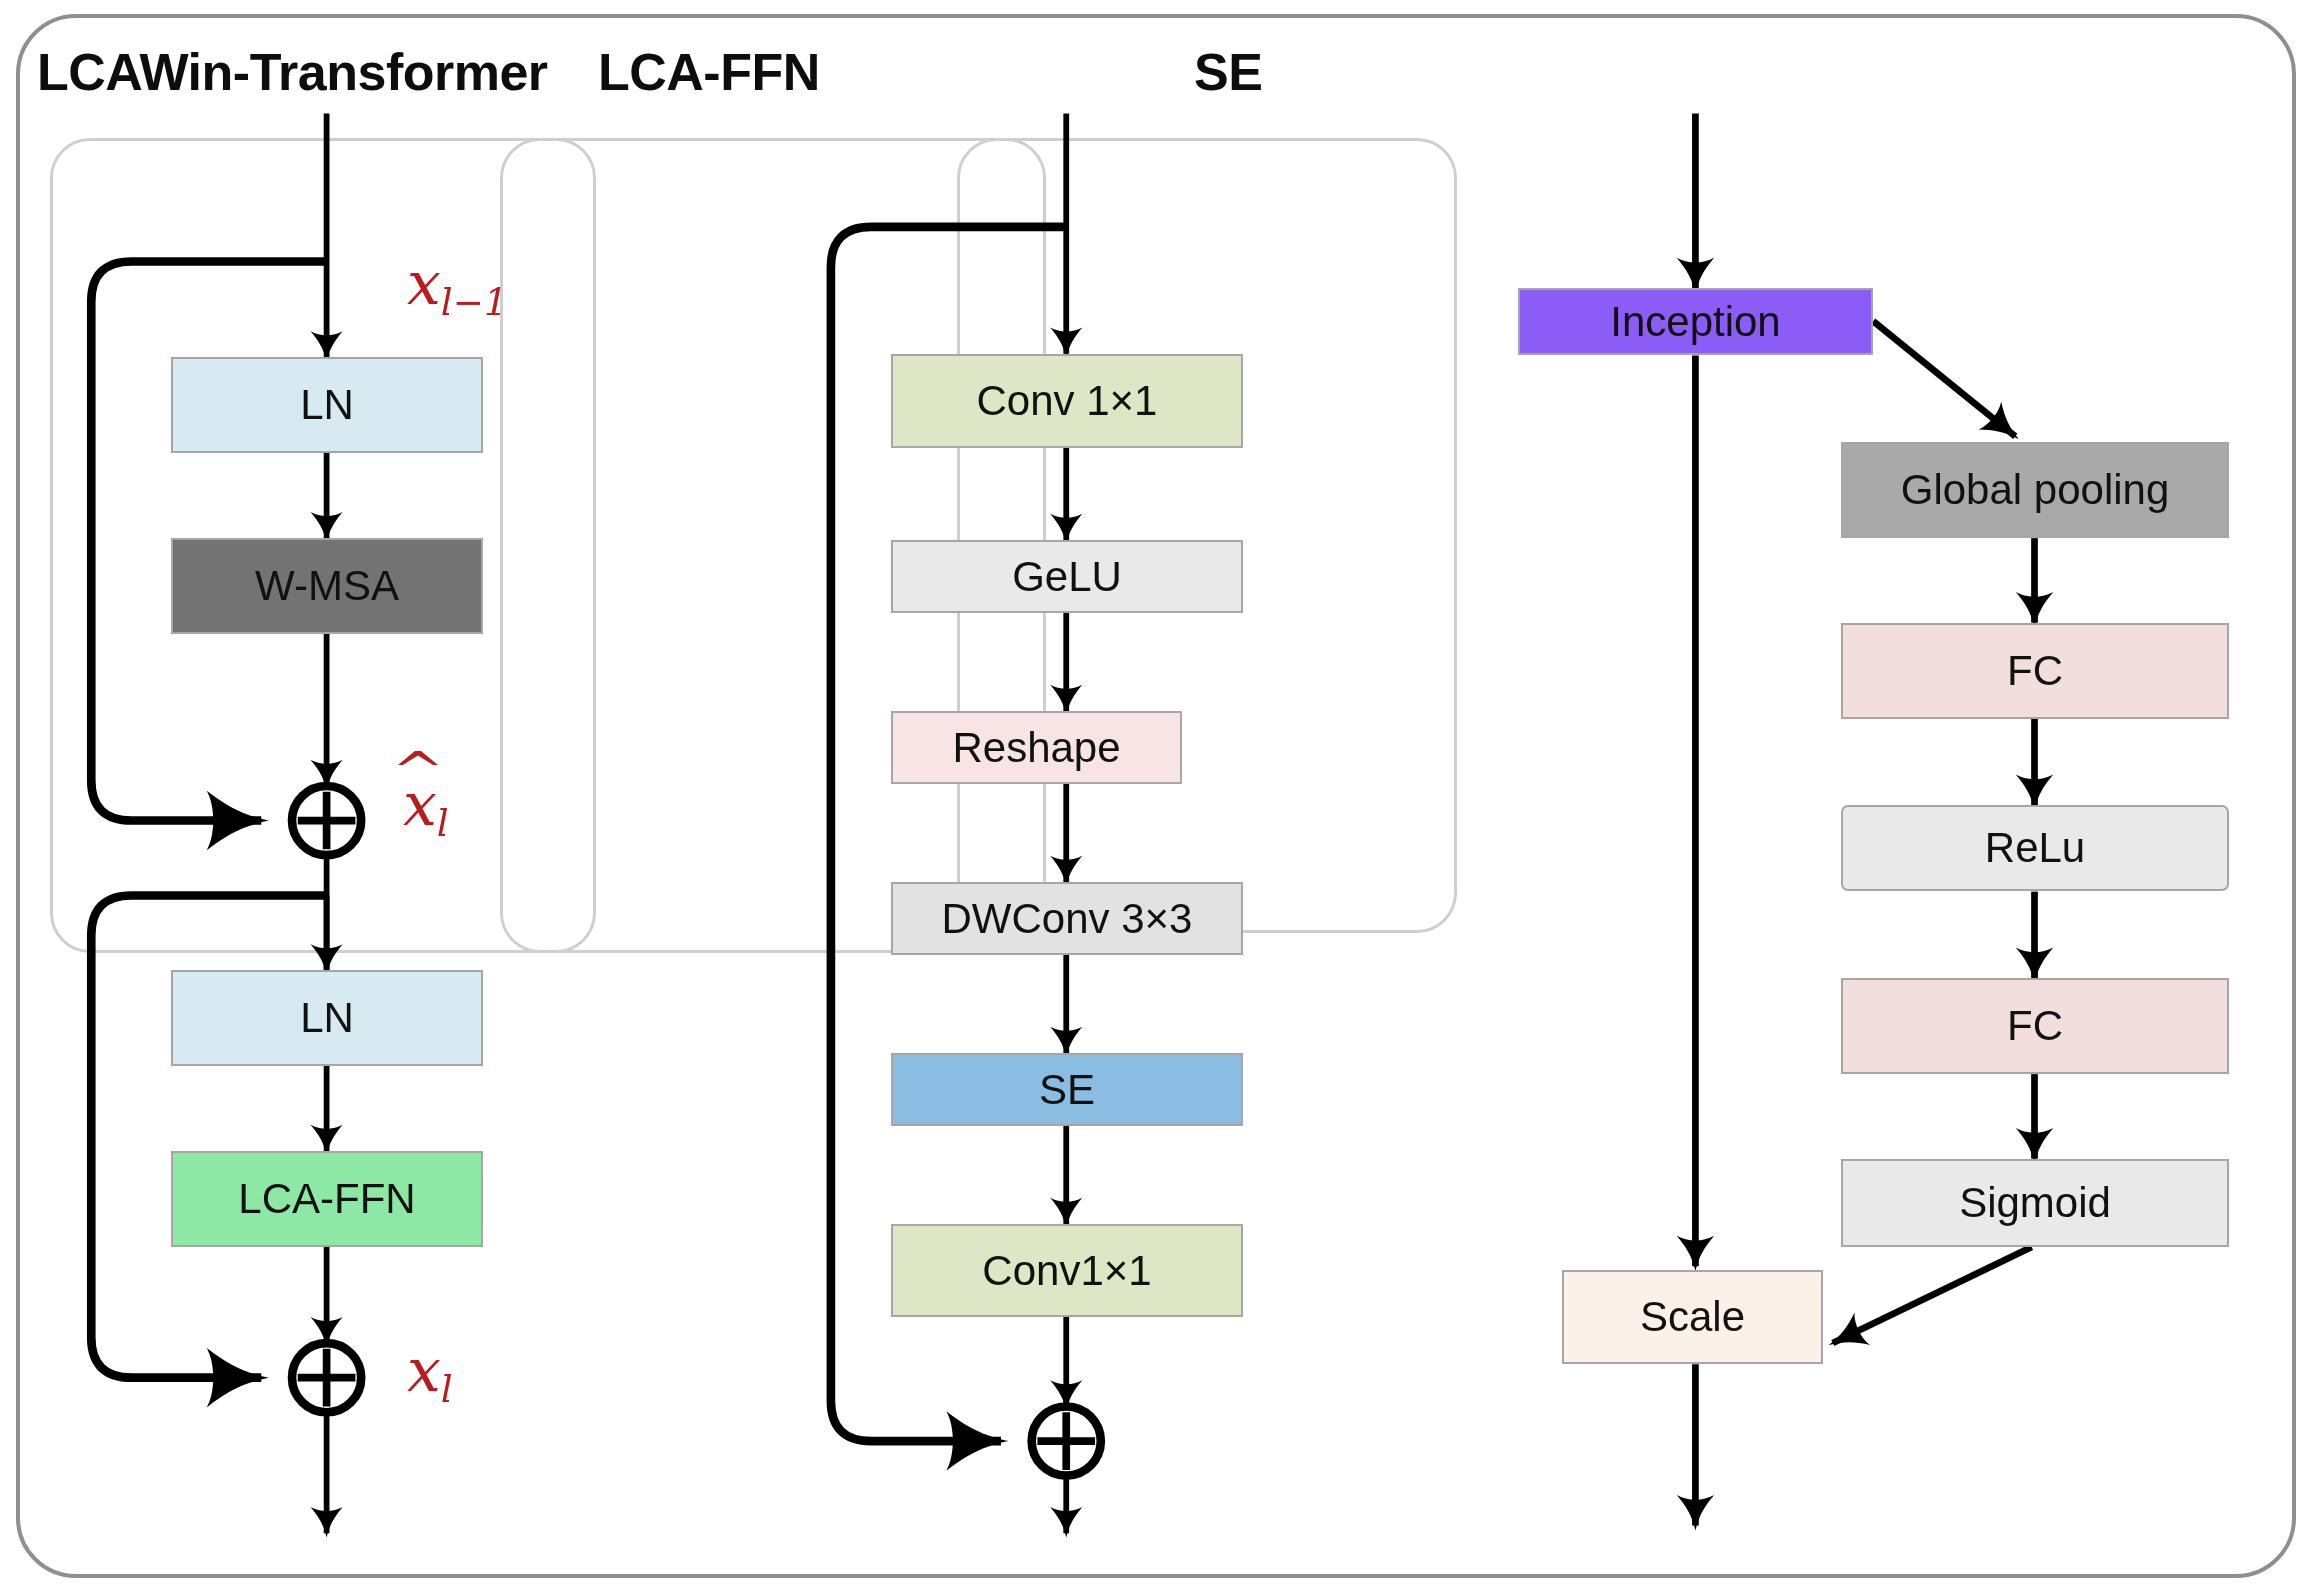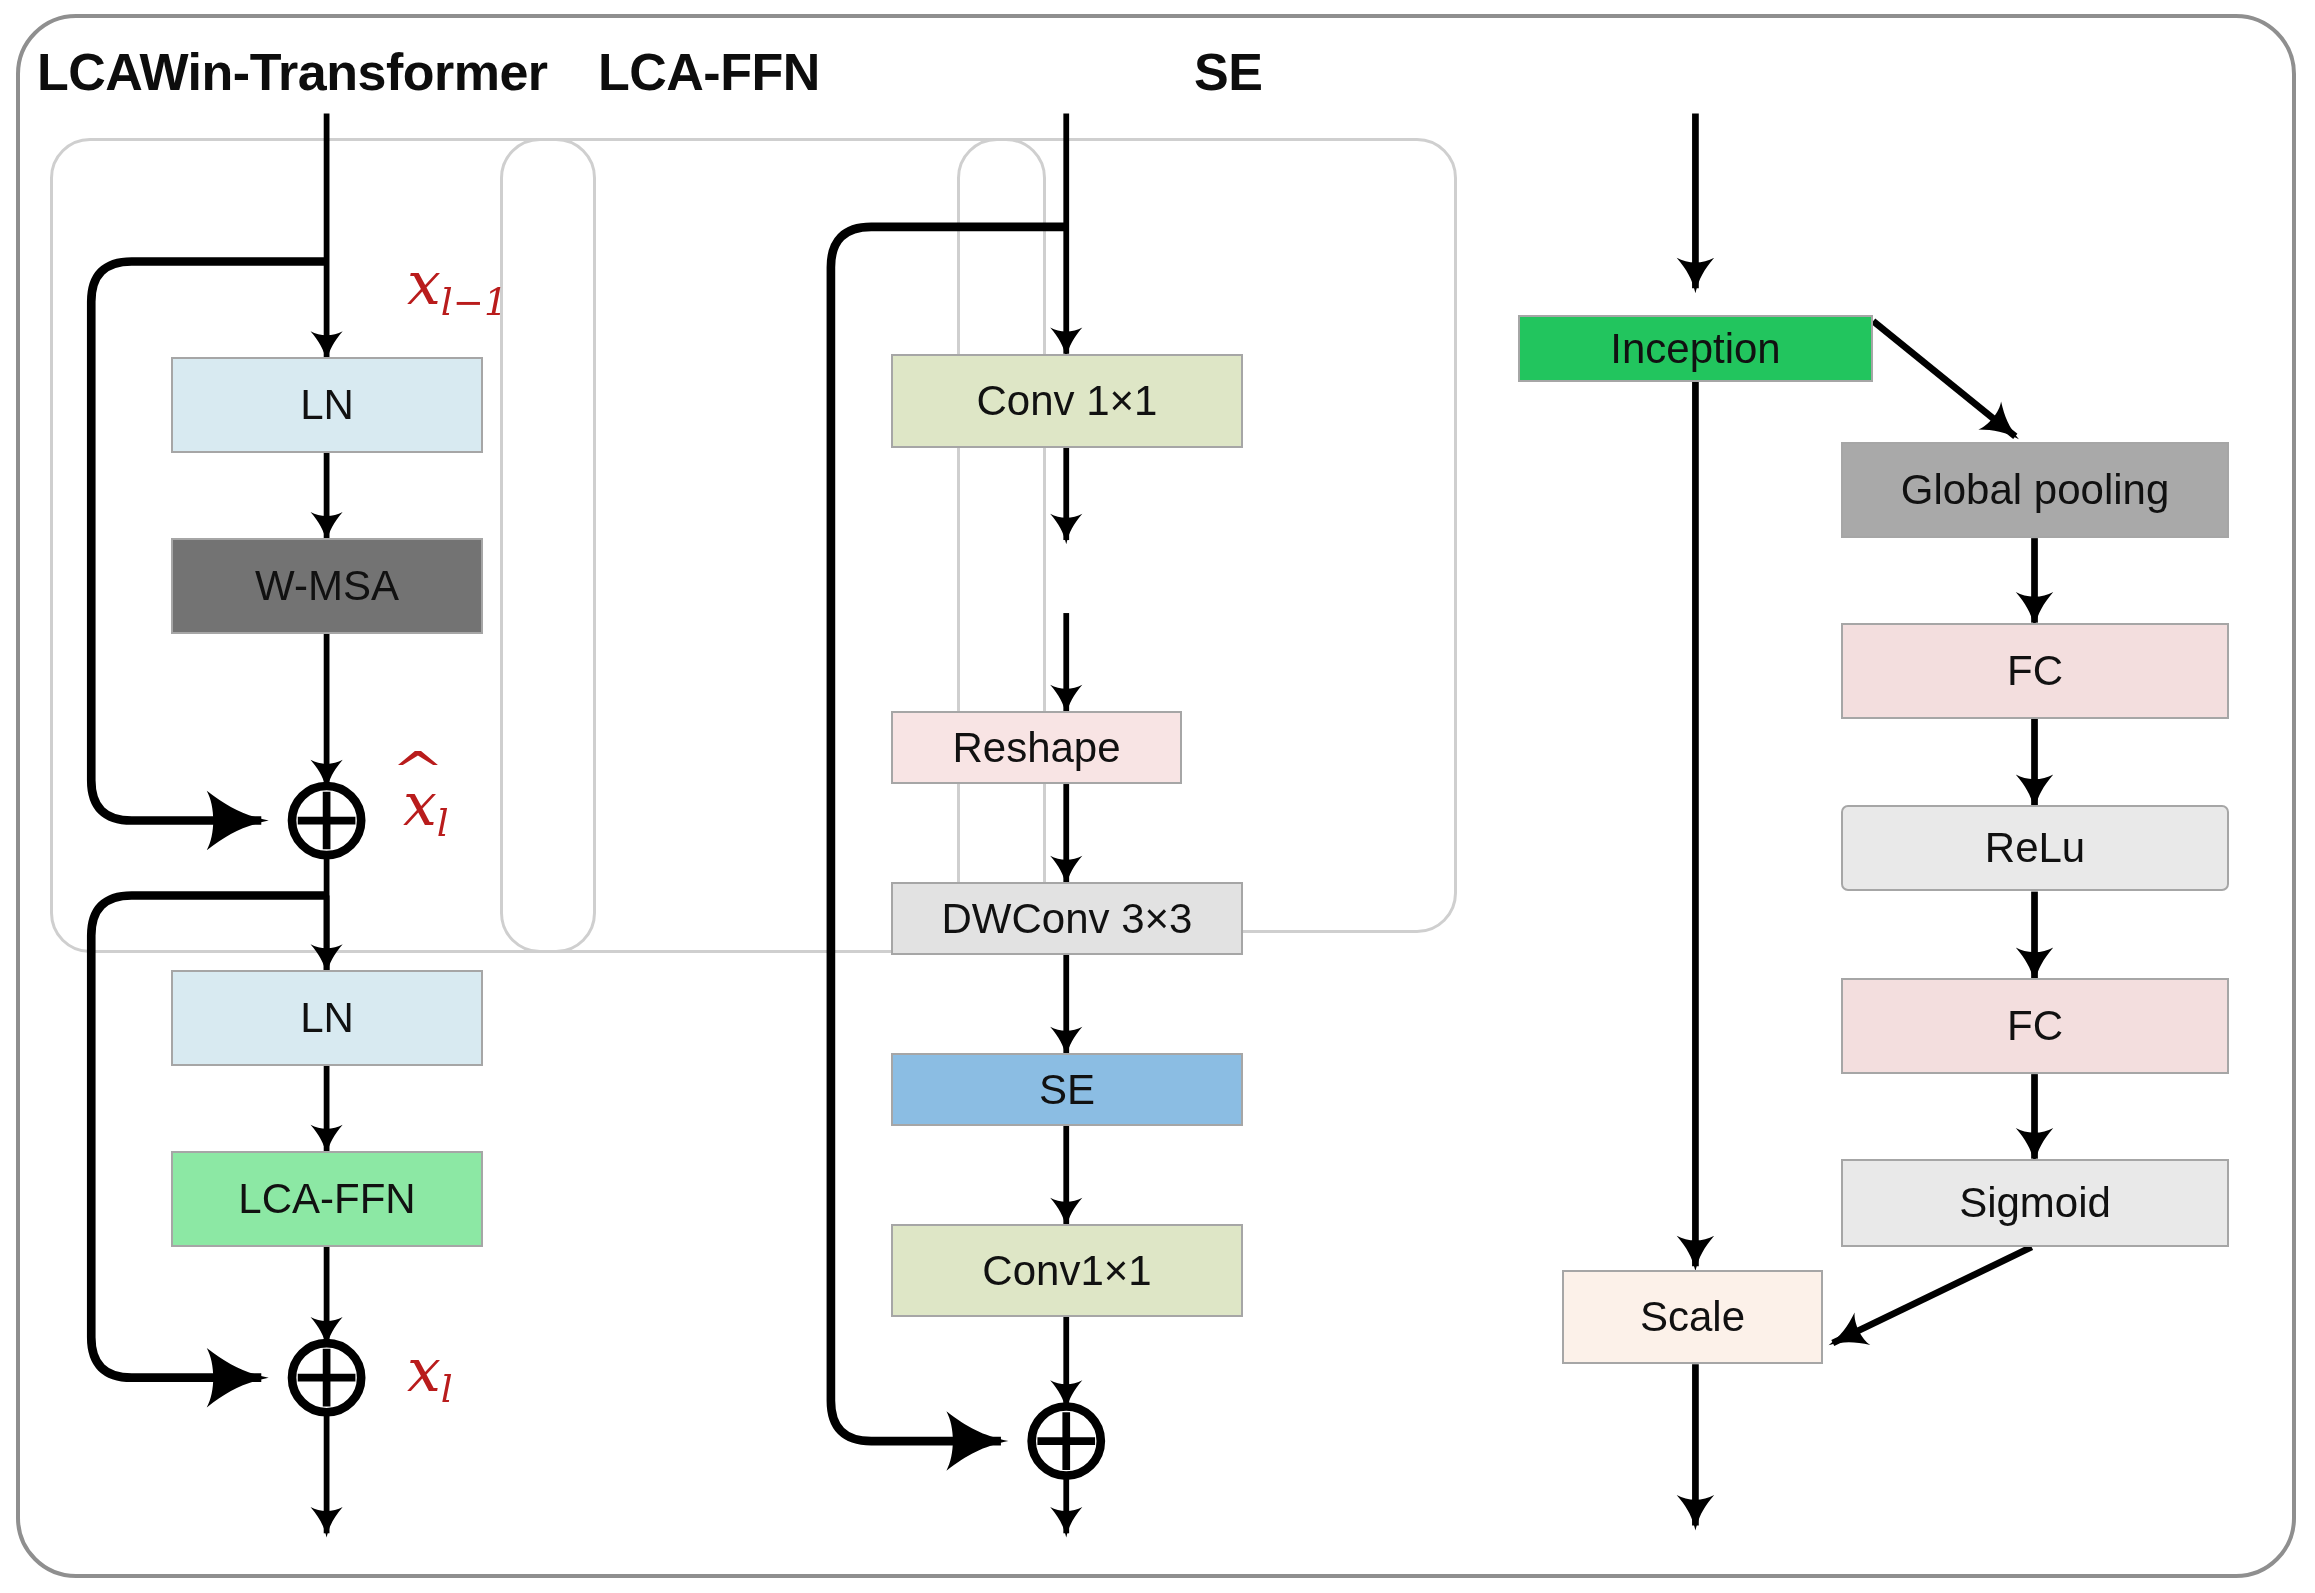--- a/index.html
+++ b/index.html
@@ -141,34 +141,37 @@
   <div class="mlabel" style="left:403px;top:769px;font-size:60px;">
     <span class="hat">x</span><span class="sub">l</span>
   </div>
   <div class="mlabel" style="left:407px;top:1335px;font-size:60px;">
     <span>x</span><span class="sub">l</span>
   </div>
 
   <div class="pbox" style="left:891px;top:354px;width:352px;height:94px;background:#dee6c6;">
     <span>Conv 1×1</span>
   </div>
+  <div class="pbox" style="left:891px;top:540px;width:352px;height:73px;background:#e9e9e9;">
+    <span>GeLU</span>
+  </div>
   <div class="pbox" style="left:891px;top:711px;width:291px;height:73px;background:#f8e4e4;">
     <span>Reshape</span>
   </div>
   <div class="pbox" style="left:891px;top:882px;width:352px;height:73px;background:#e2e2e2;">
     <span>DWConv 3×3</span>
   </div>
   <div class="pbox" style="left:891px;top:1053px;width:352px;height:73px;background:#8bbde3;">
     <span>SE</span>
   </div>
   <div class="pbox" style="left:891px;top:1224px;width:352px;height:93px;background:#dee6c6;">
     <span>Conv1×1</span>
   </div>
 
-  <div class="pbox" style="left:1518px;top:288px;width:355px;height:67px;background:#22c55e;margin-top:27px;">
+  <div class="pbox" style="left:1518px;top:288px;width:355px;height:67px;background:#8b5cf6;">
     <span>Inception</span>
   </div>
   <div class="pbox" style="left:1841px;top:442px;width:388px;height:96px;background:#a9a9a9;">
     <span>Global pooling</span>
   </div>
   <div class="pbox" style="left:1841px;top:623px;width:388px;height:96px;background:#f3dede;">
     <span>FC</span>
   </div>
   <div class="pbox" style="left:1841px;top:805px;width:388px;height:86px;background:#e9e9e9;border-radius:7px;">
     <span>ReLu</span>

